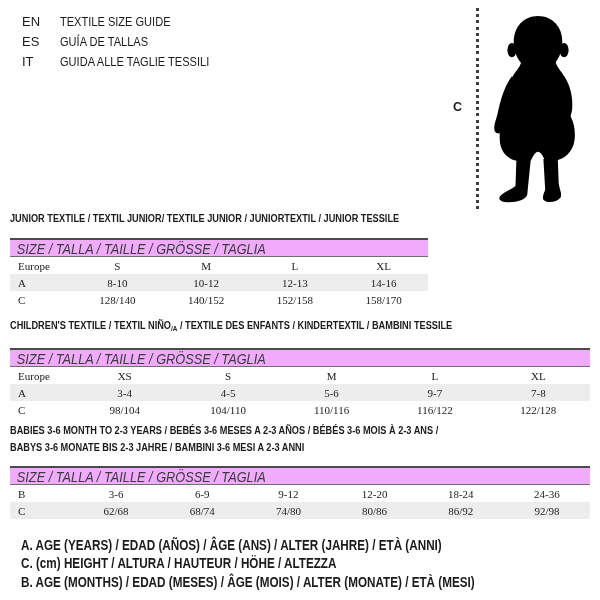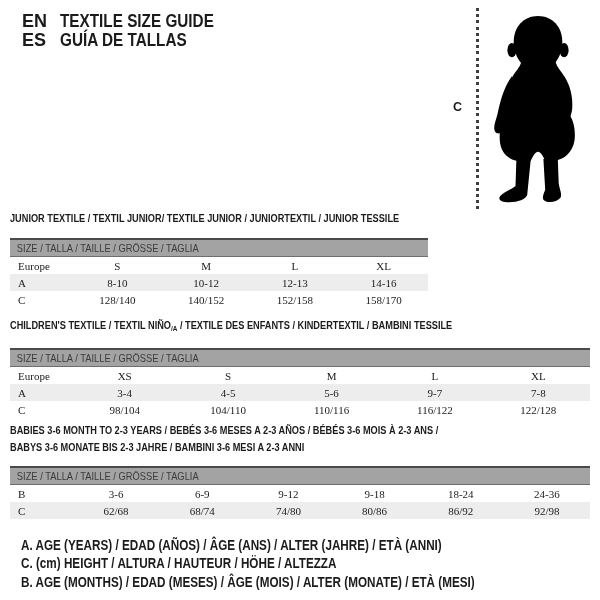--- a/index.html
+++ b/index.html
@@ -5,21 +5,21 @@
   html,body{margin:0;padding:0;}
   body{
     width:600px;height:600px;background:#ffffff;position:relative;overflow:hidden;
     font-family:"Liberation Sans", sans-serif;color:#1b1b1b;
     -webkit-font-smoothing:antialiased;
   }
   .abs{position:absolute;}
 
   
   .lang-list{top:12px;left:22px;}
-  .lang-row{display:flex;height:19.7px;align-items:flex-end;font-weight:700;font-size:18px;}
+  .lang-row{display:flex;height:19.7px;align-items:center;font-weight:400;font-size:13px;}
   .lang-code{width:38px;flex:0 0 38px;}
   .lang-label{transform:scaleX(.85);transform-origin:left center;white-space:nowrap;}
 
   
   .figure{top:2px;left:440px;width:158px;height:215px;}
   .dotted-line{
     position:absolute;left:36px;top:6px;width:2.5px;height:201px;
     background:repeating-linear-gradient(to bottom,#3f3f3f 0 3px,transparent 3px 6.2px);
   }
   .measure-c{position:absolute;left:13px;top:98px;font-weight:700;font-size:12.5px;}
@@ -32,22 +32,22 @@
   .title-children{top:317px;left:10px;}
   .title-babies{top:422px;left:10px;}
   .title-sub{font-size:8px;vertical-align:-2px;}
 
   
   .size-table{left:10px;}
   .t-junior{top:238px;width:418px;}
   .t-children{top:348px;width:580px;}
   .t-babies{top:466px;width:580px;}
   .band{
-    background:#a3a3a3;border-top:2px solid #4a4a4a;border-bottom:1px solid #6e6e6e;
-    height:16px;display:flex;align-items:center;color:#3b3b3b;font-size:11px;
+    background:#f0abfc;border-top:2px solid #4a4a4a;border-bottom:1px solid #6e6e6e;
+    height:16px;display:flex;align-items:center;color:#3b3b3b;font-size:15px;font-style:italic;
   }
   .band-text{padding-left:8px;white-space:nowrap;transform:scaleX(.85);transform-origin:left center;}
   .trow{display:flex;height:17px;align-items:center;font-size:11px;}
   .trow.stripe{background:#ededed;}
   .tcell{flex:1;text-align:center;font-family:Liberation Serif, serif;}
   .tcell.label{flex:0 0 55px;text-align:left;padding-left:8px;}
 
   
   .notes{top:535px;left:21px;}
   .note-line{height:18.6px;display:flex;align-items:center;font-weight:700;font-size:15px;}
@@ -57,20 +57,24 @@
 <body>
 
 <div class="abs lang-list">
     <div class="lang-row">
       <span class="lang-code">EN</span>
       <span class="lang-label">TEXTILE SIZE GUIDE</span>
     </div>
     <div class="lang-row">
       <span class="lang-code">ES</span>
       <span class="lang-label">GUÍA DE TALLAS</span>
+    </div>
+    <div class="lang-row">
+      <span class="lang-code">IT</span>
+      <span class="lang-label">GUIDA ALLE TAGLIE TESSILI</span>
     </div>
   </div>
 
 <div class="abs figure">
   <div class="dotted-line"></div>
   <div class="measure-c">C</div>
   <svg class="baby-svg" viewBox="0 0 120 215" aria-hidden="true">
     <g fill="#000000">
       <path d="M60 3 C44 3 33 15 33 32 C33 41 36 50 42 56 L78 56 C84 50 87 41 87 32 C87 15 76 3 60 3 Z"></path>
       <ellipse cx="31" cy="41" rx="5" ry="8"></ellipse>
@@ -157,21 +161,21 @@
 <div class="abs size-table t-babies">
   <div class="band">
     <span class="band-text">SIZE / TALLA / TAILLE / GRÖSSE / TAGLIA</span>
   </div>
   <div>
       <div class="trow">
         <div class="tcell label">B</div>
         <div class="tcell">3-6</div>
         <div class="tcell">6-9</div>
         <div class="tcell">9-12</div>
-        <div class="tcell">9-18</div>
+        <div class="tcell">12-20</div>
         <div class="tcell">18-24</div>
         <div class="tcell">24-36</div>
       </div>
       <div class="trow stripe">
         <div class="tcell label">C</div>
         <div class="tcell">62/68</div>
         <div class="tcell">68/74</div>
         <div class="tcell">74/80</div>
         <div class="tcell">80/86</div>
         <div class="tcell">86/92</div>

